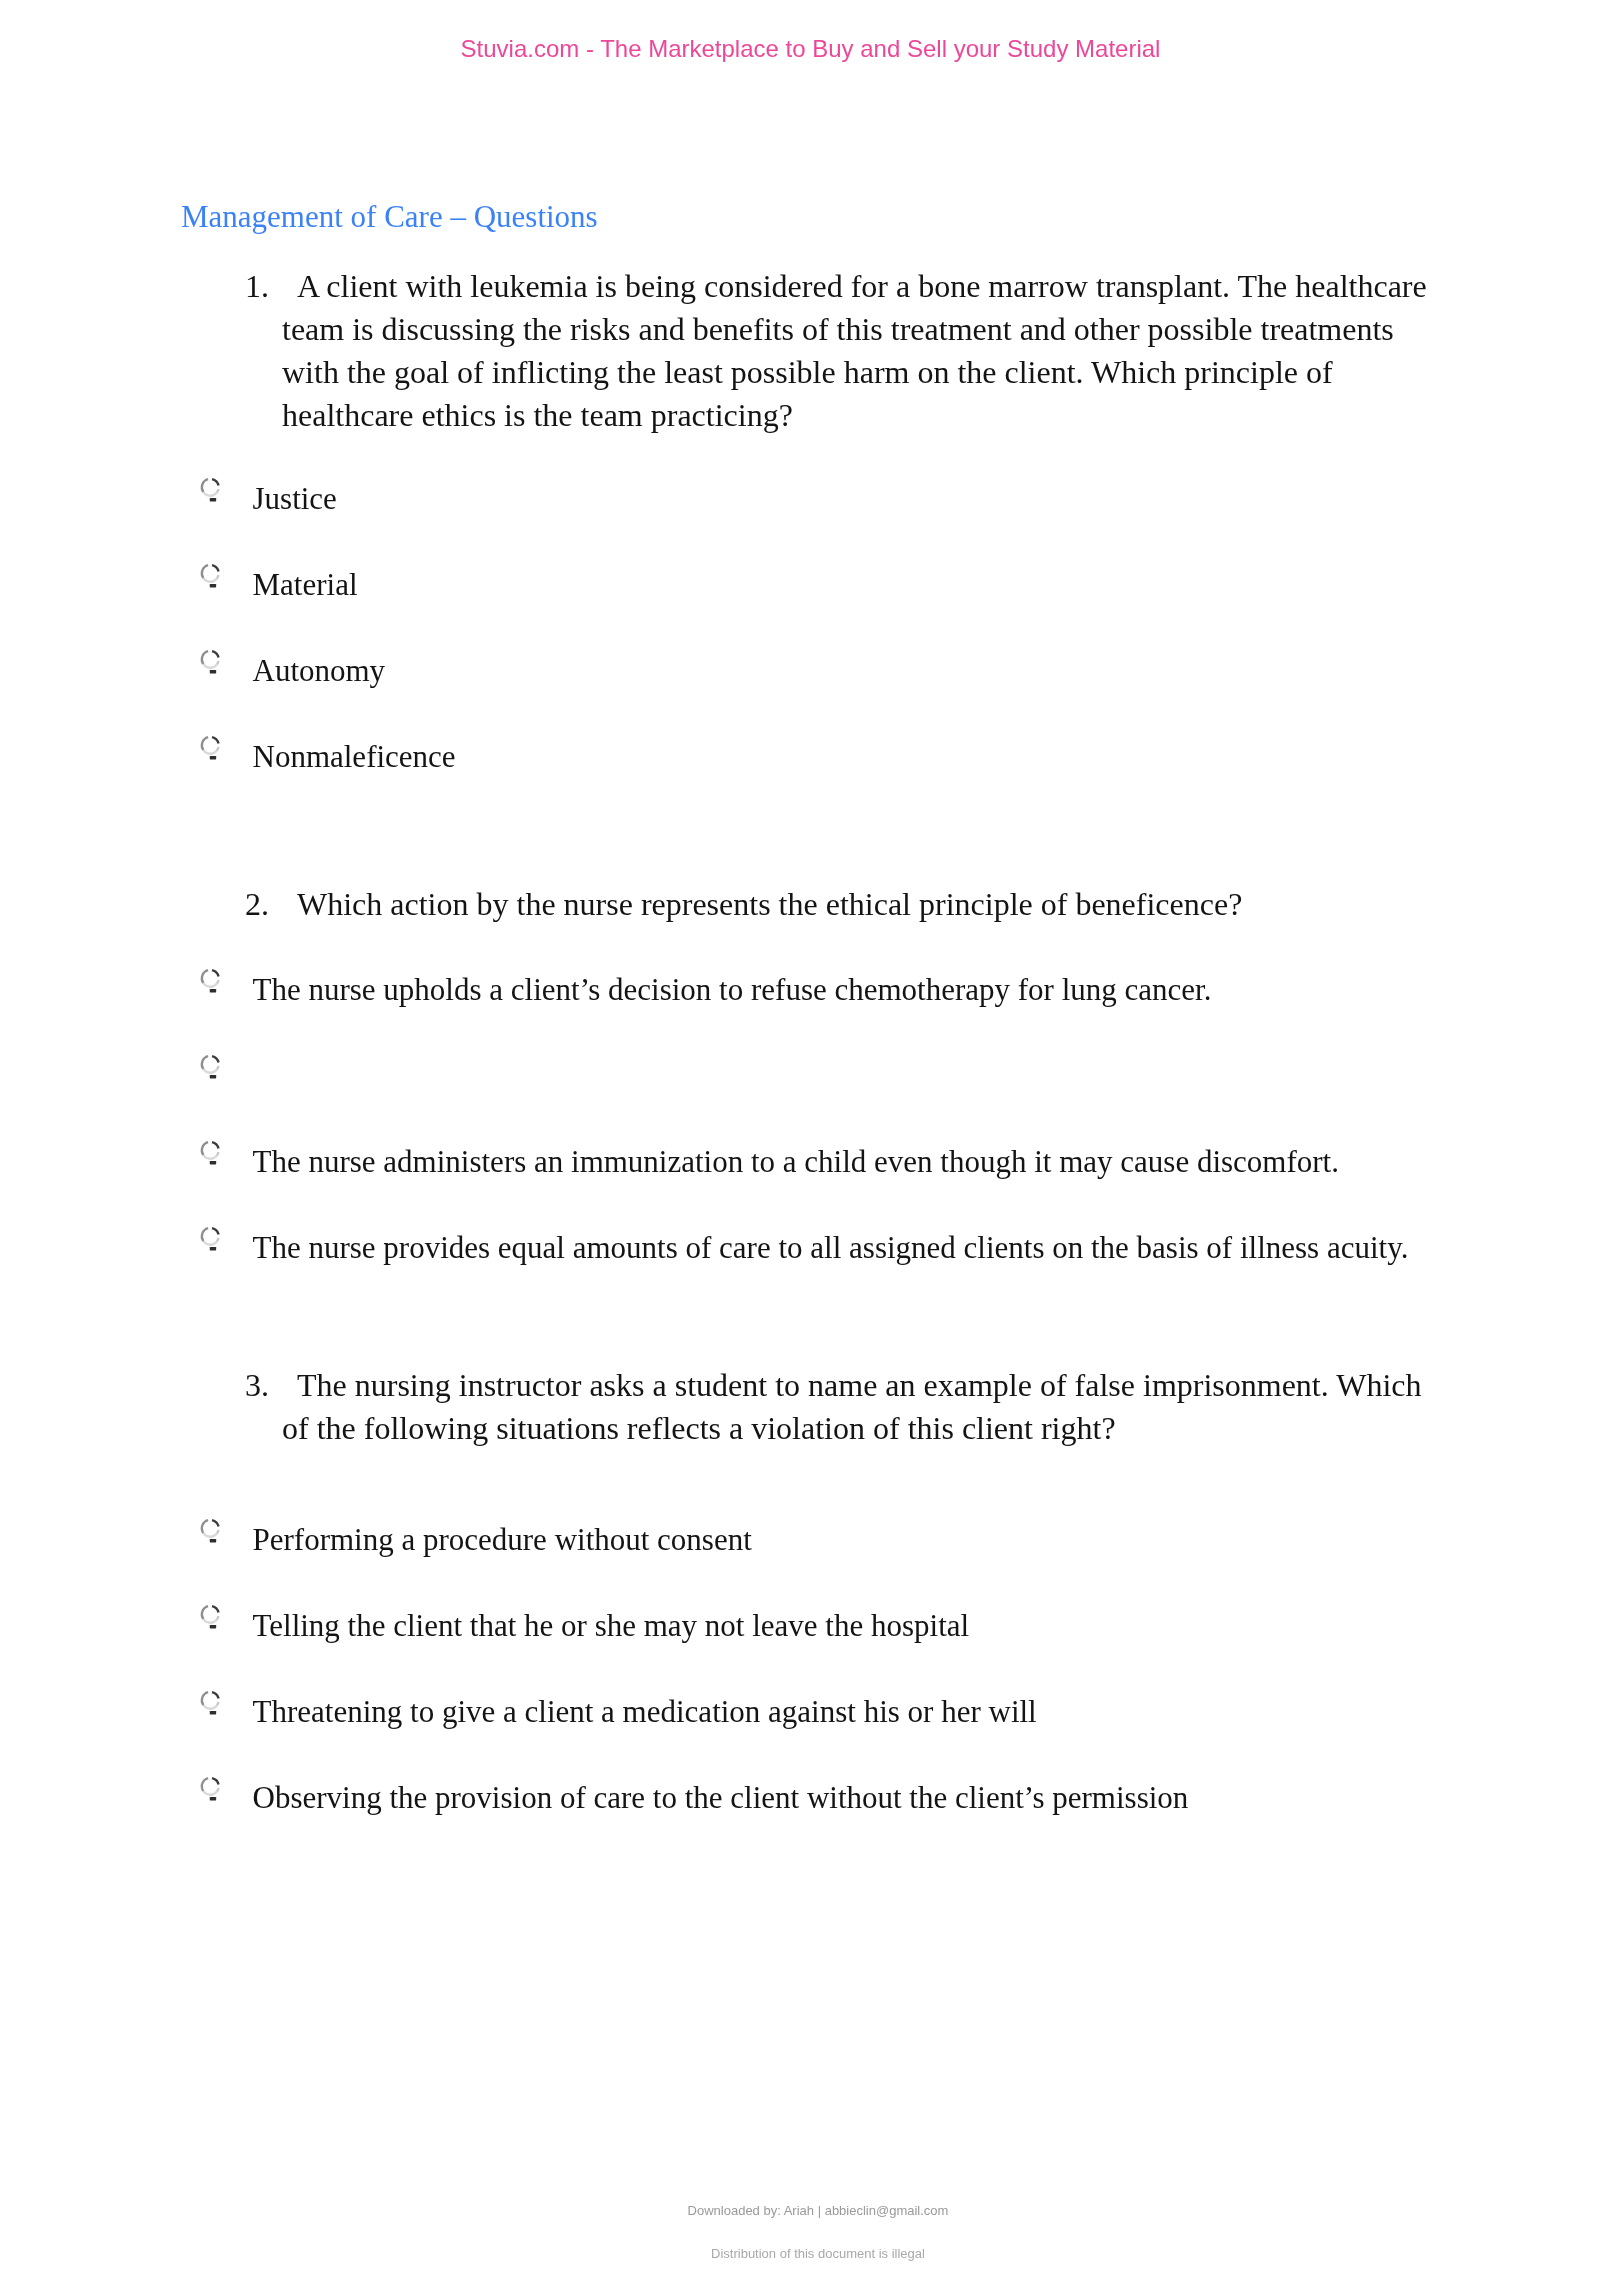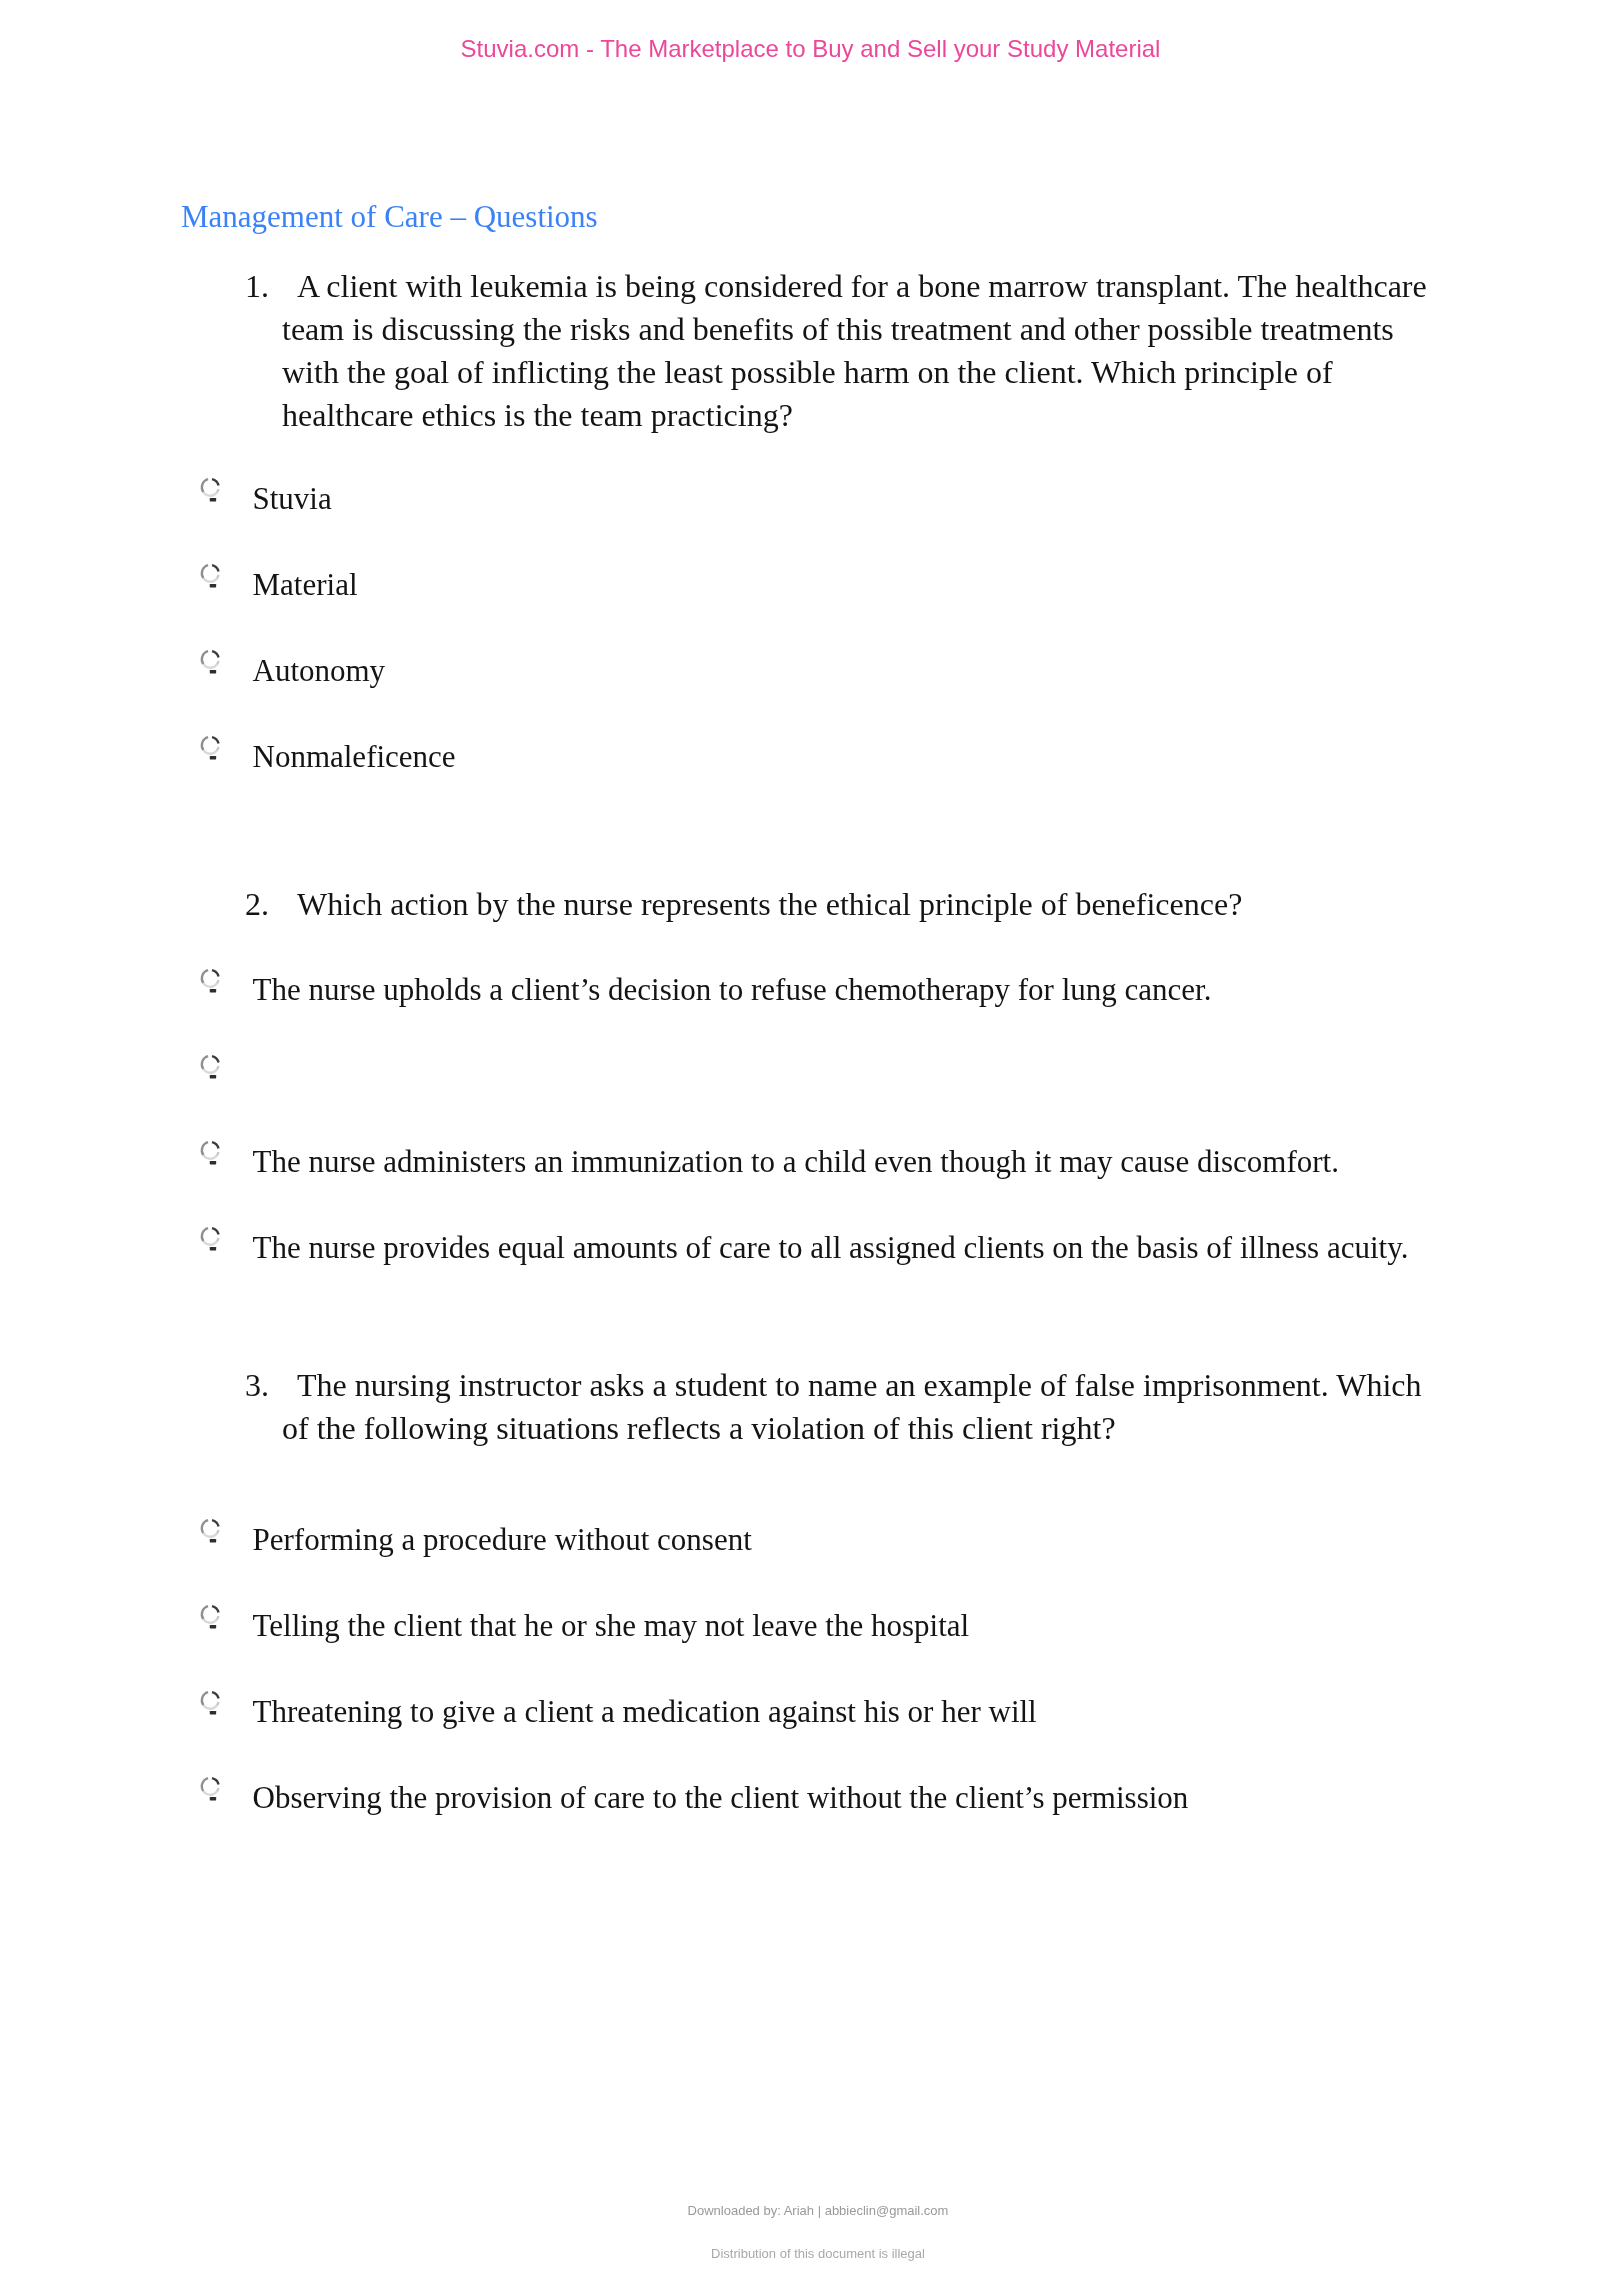--- a/index.html
+++ b/index.html
@@ -117,21 +117,21 @@
     <div class="qline">team is discussing the risks and benefits of this treatment and other possible treatments</div>
     <div class="qline">with the goal of inflicting the least possible harm on the client. Which principle of</div>
     <div class="qline">healthcare ethics is the team practicing?</div>
   </div>
 
   <div class="options opts1">
     <div class="option">
       <svg class="radio" viewBox="0 0 25 26">
           <use href="#radio-glyph"></use>
         </svg>
-      <span class="label">Stuvia</span>
+      <span class="label">Justice</span>
     </div>
     <div class="option">
       <svg class="radio" viewBox="0 0 25 26">
           <use href="#radio-glyph"></use>
         </svg>
       <span class="label">Material</span>
     </div>
     <div class="option">
       <svg class="radio" viewBox="0 0 25 26">
           <use href="#radio-glyph"></use>

